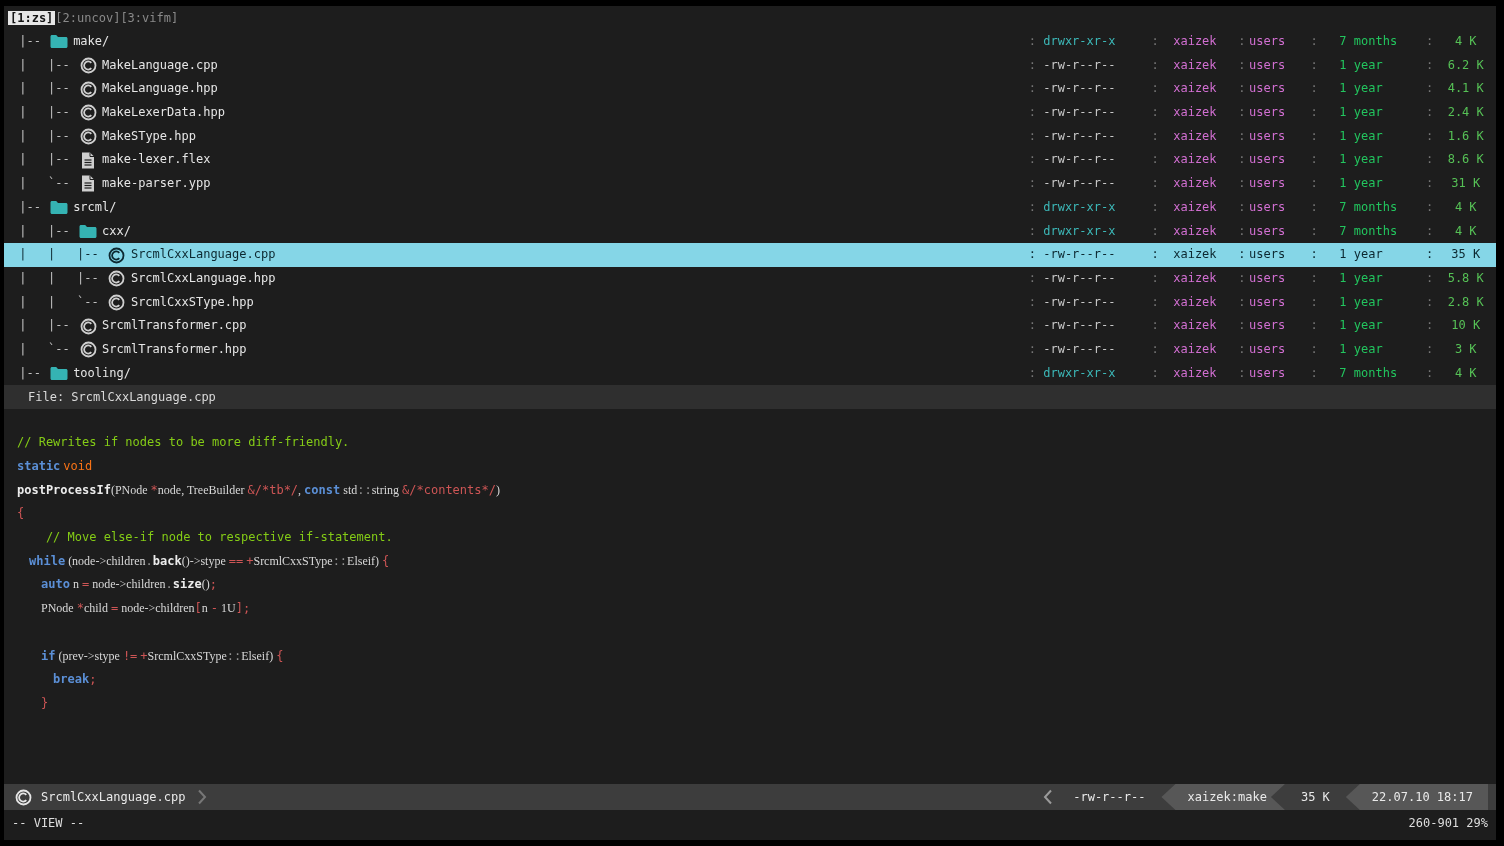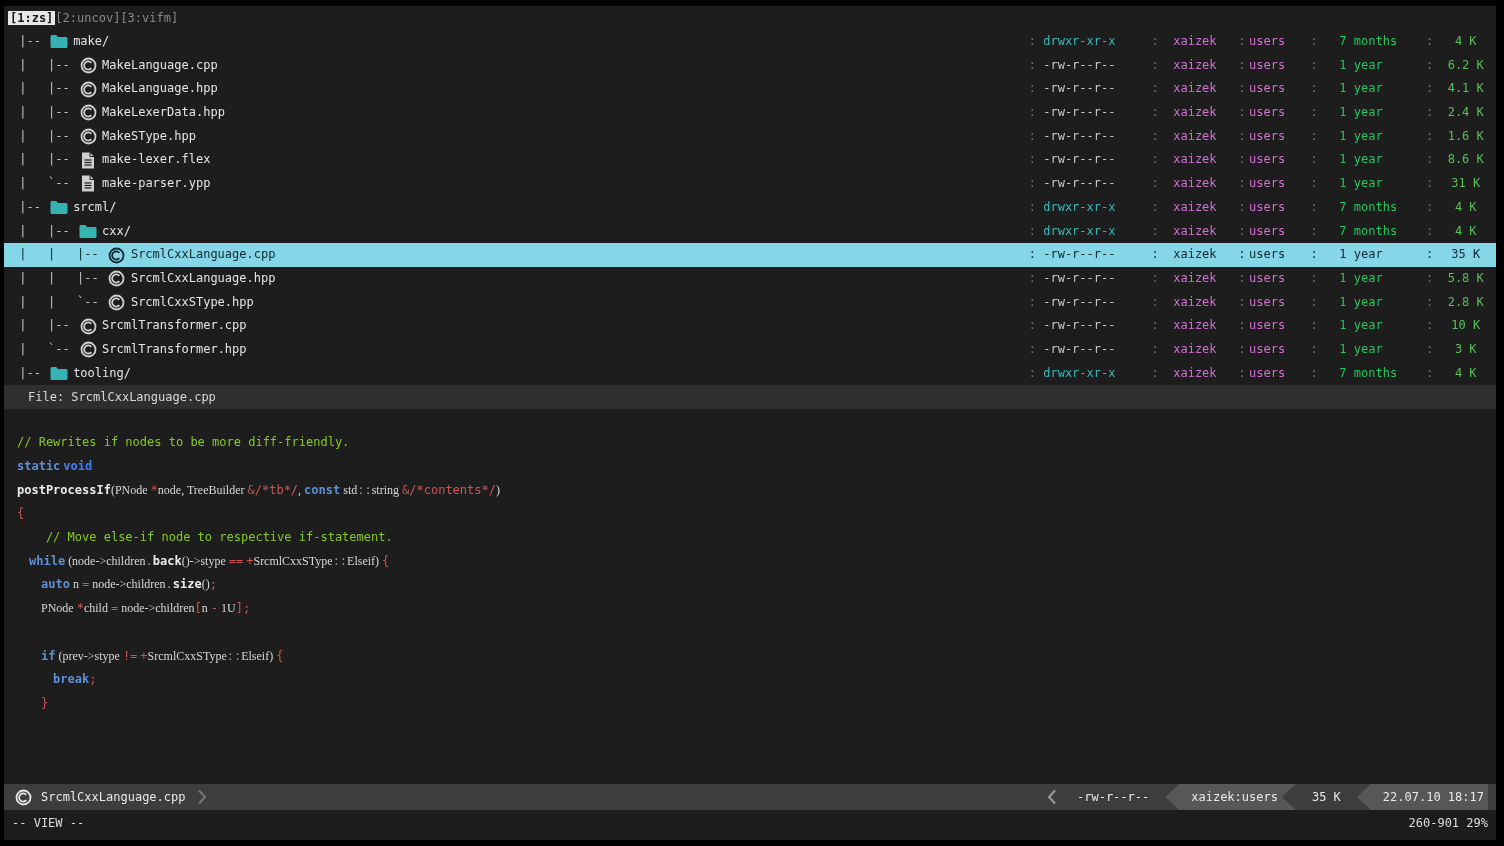--- a/index.html
+++ b/index.html
@@ -33,35 +33,35 @@
   .rc.size{width:7ch; margin-left:1ch; text-align:center; color:#56c156;}
   .file-row.sel{background:#85d6e7;}
   .file-row.sel span, .file-row.sel .rc, .file-row.sel .ficon{color:#0c2830 !important;}
 
   .pane-title{height:24px; line-height:24px; background:#2f2f2f; color:#dadada; padding-left:24px; white-space:pre;}
 
   .preview{flex:1 1 auto; padding:22px 0 0 13px; overflow:hidden;}
   .code-line{height:23.7px; line-height:23.7px; white-space:pre;}
   .tk-cm{color:#84cc16;}
   .tk-kw{color:#5b8fd6; font-weight:bold;}
-  .tk-grn{color:#3b82f6;font-weight:bold;}
+  .tk-grn{color:#f97316;}
   .tk-fnb{color:#ececec; font-weight:bold;}
   .tk-op{color:#cd5555;}
   .tk-dt{color:#929292;}
   .tk-pl{color:#d8d8d8;font-family:Liberation Serif, serif;}
 
   .statusbar{height:26px; background:#3d3d3d; color:#eaeaea; display:flex; align-items:center; padding:0 8px; white-space:pre;}
   .sb-left{display:flex; align-items:center; gap:7px;}
   .sb-left .ficon{margin-right:0; color:#e6e6e6;}
   .sb-chev{display:inline-flex; align-items:center; color:#9b9b9b; margin:0 4px;}
   .sb-right{margin-left:auto; display:flex; align-items:center;}
   .sb-item{padding:0 16px;}
   .sb-seg{background:#575757; padding:0 18px 0 26px; height:26px; line-height:26px;
           clip-path:polygon(14px 0,100% 0,calc(100% - 14px) 50%,100% 100%,14px 100%,0 50%);}
-  .sb-seg.last{clip-path:polygon(14px 0,100% 0,100% 100%,14px 100%,0 50%); padding-right:4px;}
+  .sb-seg.last{clip-path:polygon(14px 0,100% 0,100% 100%,14px 100%,0 50%); padding-right:15px;}
 
   .modeline{height:30px; line-height:26px; display:flex; padding:0 8px; color:#dedede; white-space:pre;}
   .modeline .pos{margin-left:auto;}
 </style>
 </head>
 <body>
 
 <div class="term">
 
   <div class="tabbar"><span class="tab-active">[1:zs]</span><span class="tab">[2:uncov]</span><span class="tab">[3:vifm]</span></div>
@@ -428,21 +428,21 @@
       <span>SrcmlCxxLanguage.cpp</span>
       <span class="sb-chev" style="color:#777;"><svg width="10" height="16" viewBox="0 0 10 16">
             <polyline points="2,1.5 8,8 2,14.5" fill="none" stroke="currentColor" stroke-width="2"></polyline>
           </svg></span>
     </div>
     <div class="sb-right">
       <span class="sb-chev"><svg width="10" height="16" viewBox="0 0 10 16">
             <polyline points="8,1.5 2,8 8,14.5" fill="none" stroke="currentColor" stroke-width="2"></polyline>
           </svg></span>
       <span class="sb-item">-rw-r--r--</span>
-      <span class="sb-seg">xaizek:users</span>
+      <span class="sb-seg">xaizek:make</span>
       <span class="sb-item">35 K</span>
       <span class="sb-seg last">22.07.10 18:17</span>
     </div>
   </div>
 
   <div class="modeline">
     <span>-- VIEW --</span>
     <span class="pos">260-901 29%</span>
   </div>
 

